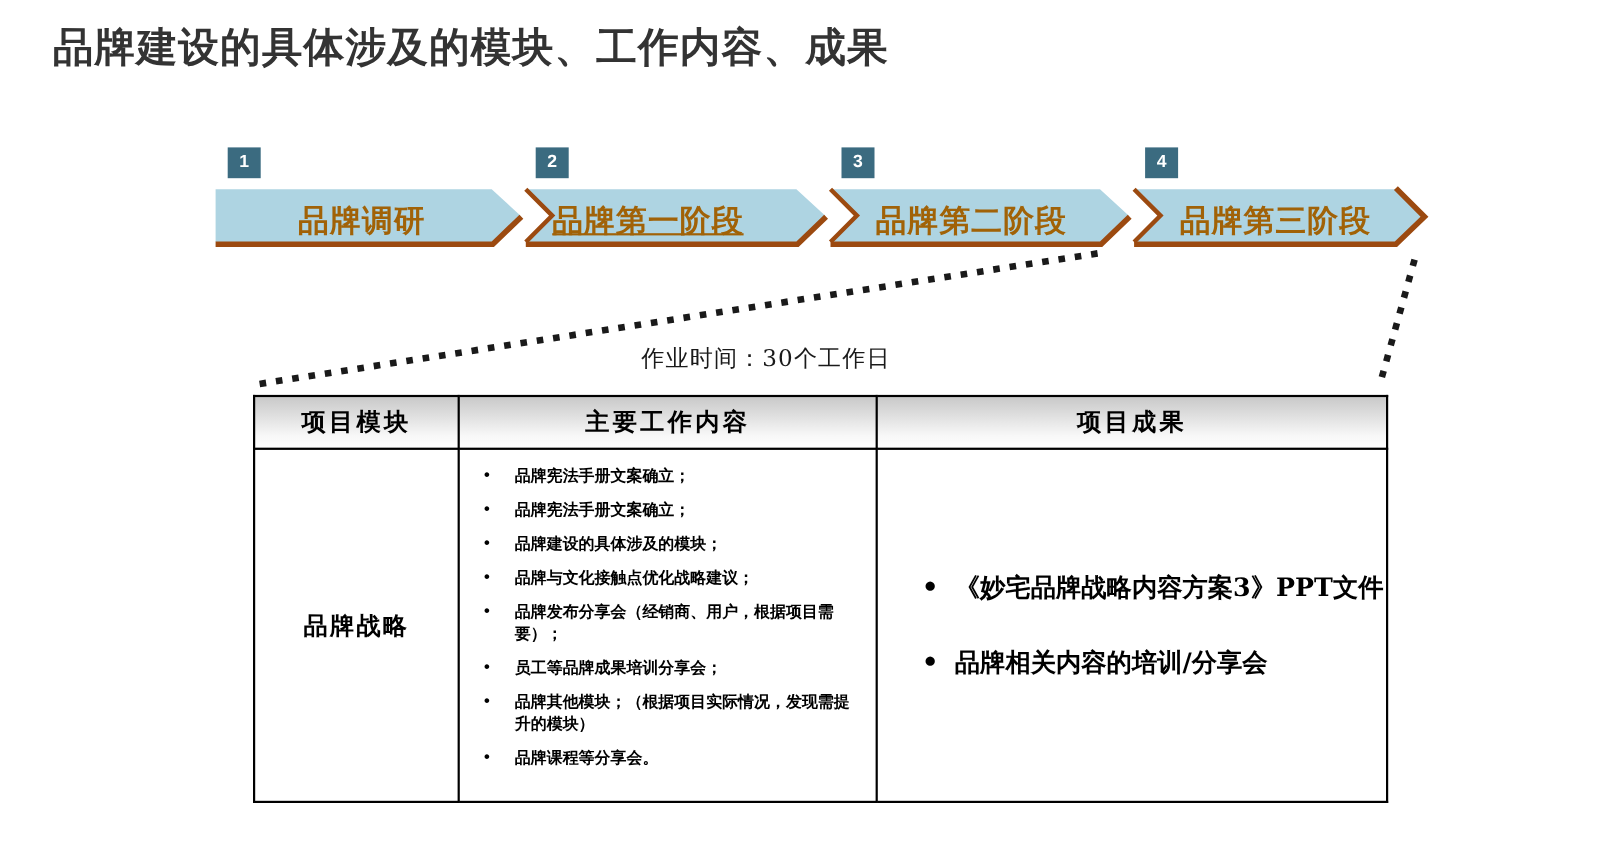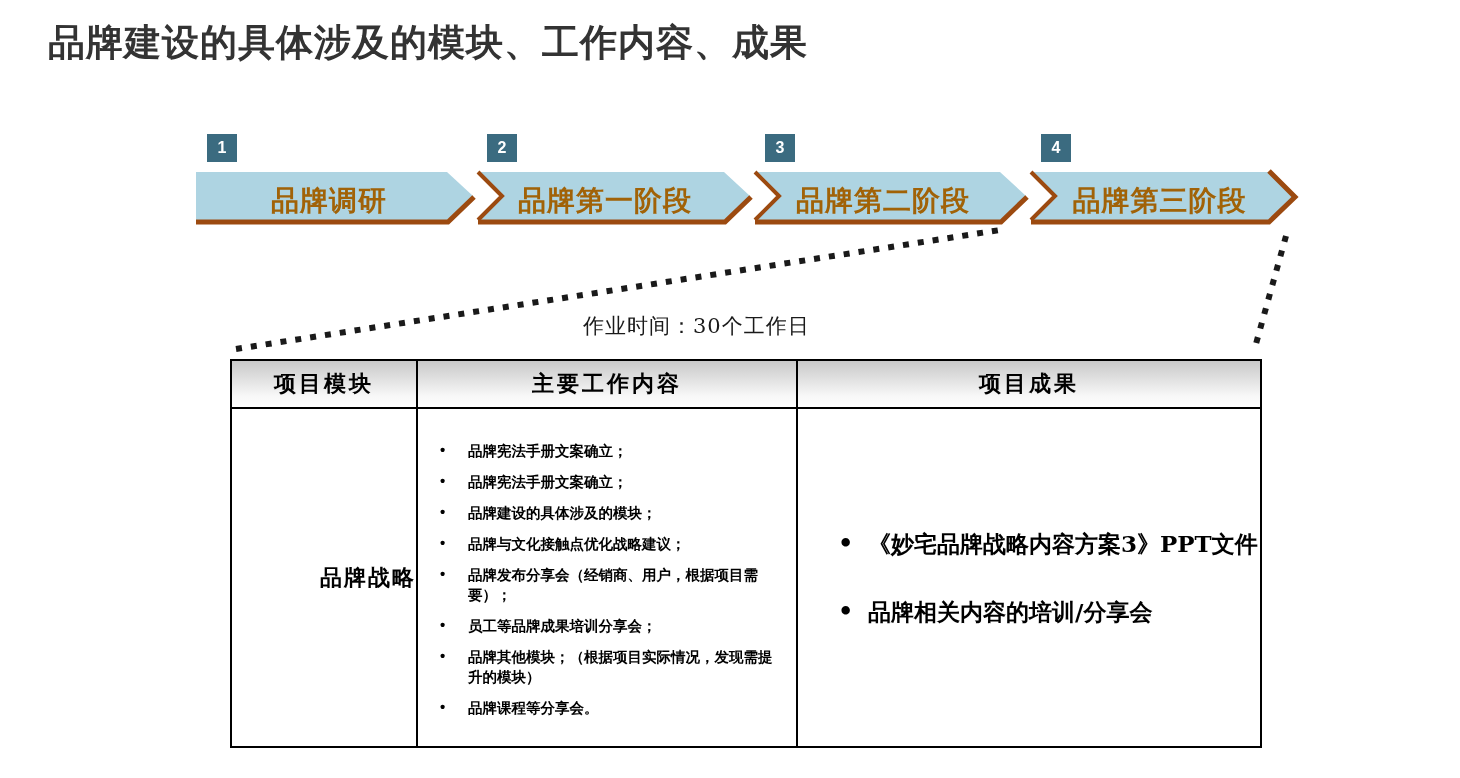--- a/index.html
+++ b/index.html
@@ -65,21 +65,21 @@
     top: 182px;
     font-size: 28px;
     font-weight: bold;
     color: #a16207;
     font-family: "DejaVu Serif", "Liberation Serif", serif;
     text-align: center;
     white-space: nowrap;
     letter-spacing: 1px;
   }
   .chev-label-1 { left: 195px; width: 268px; }
-  .chev-label-2 { left: 470px; width: 270px; }
+  .chev-label-2 { left: 454px; width: 270px; text-decoration: underline; }
   .chev-label-3 { left: 748px; width: 270px; }
   .chev-label-4 { left: 1022px; width: 275px; }
 
   
   .time-caption {
     position: absolute;
     left: 583px;
     top: 312px;
     font-size: 21px;
     color: #1a1a1a;
@@ -110,31 +110,31 @@
     font-family: "DejaVu Serif", "Liberation Serif", serif;
     letter-spacing: 3px;
     color: #000000;
     text-align: center;
   }
   .col-module  { width: 186px; }
   .col-work    { width: 380px; }
   .col-result  { width: 464px; }
 
   .cell-module {
-    text-align: right;
+    text-align: center;
     font-size: 22px;
     font-weight: bold;
     font-family: "DejaVu Serif", "Liberation Serif", serif;
     letter-spacing: 2px;
     color: #000000;
   }
 
   .work-list {
     margin: 0;
-    padding: 32px 12px 14px 16px;
+    padding: 14px 12px 14px 16px;
     list-style: none;
     border-radius: 16px;
   }
   .work-list li {
     position: relative;
     padding-left: 34px;
     margin-bottom: 11px;
     font-size: 14.5px;
     line-height: 1.38;
     font-weight: bold;

